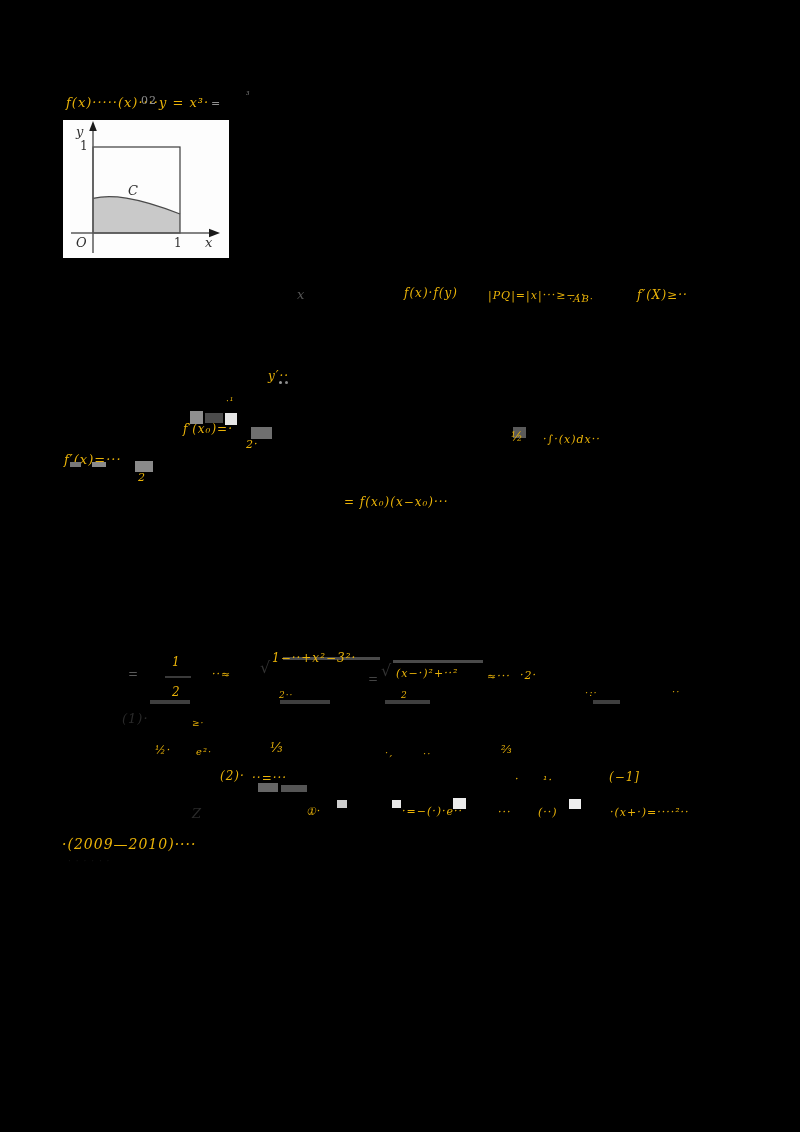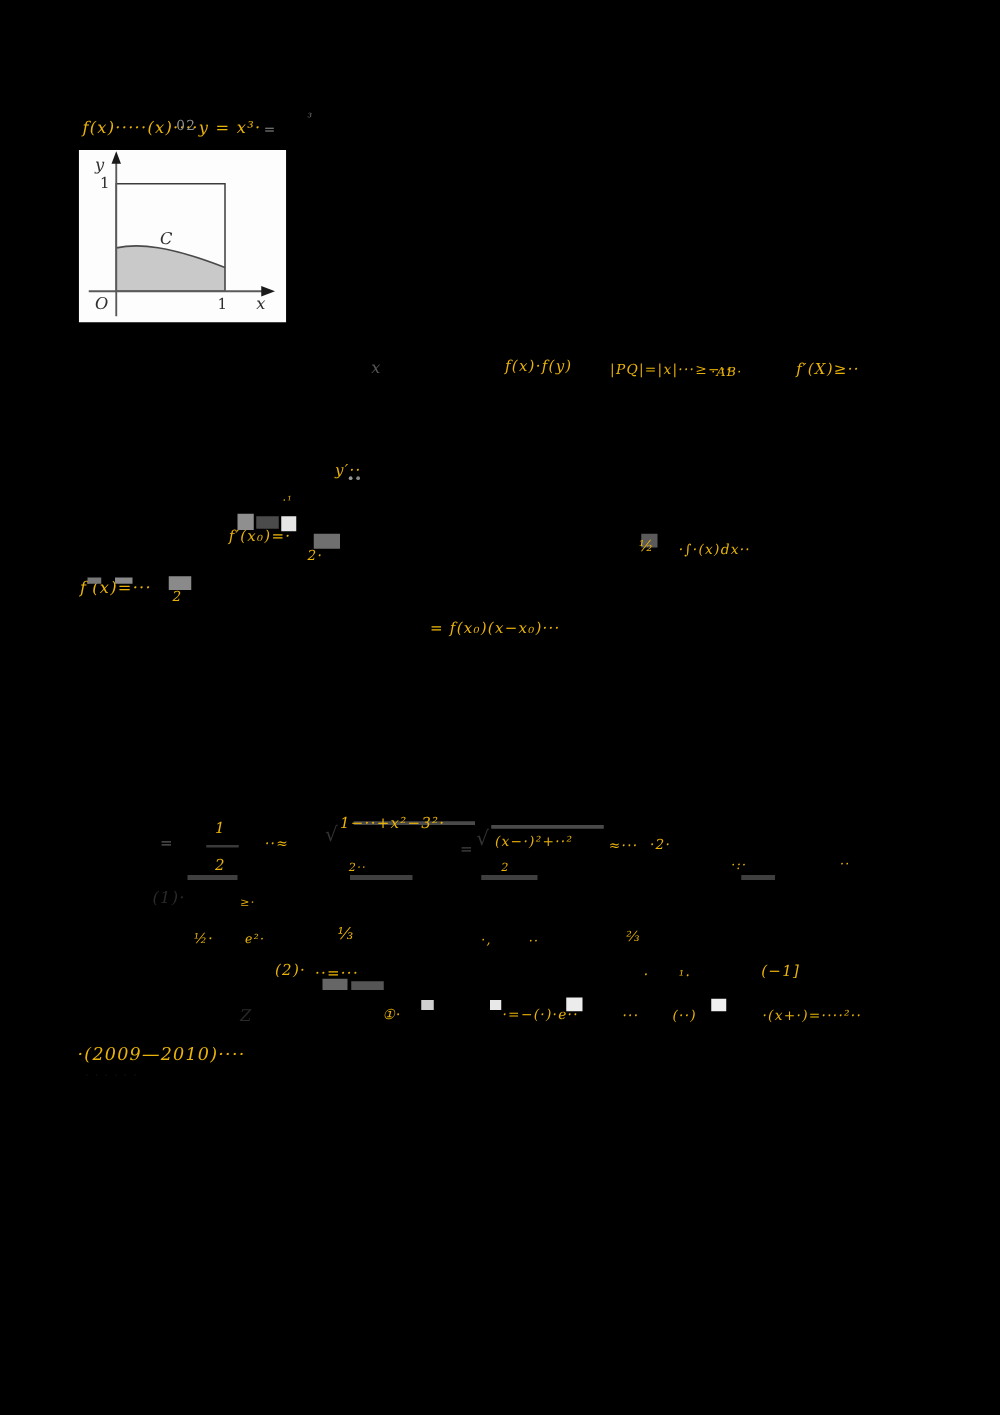--- a/index.html
+++ b/index.html
@@ -22,21 +22,21 @@
   #f_fx{left:404px;top:286px;font-size:12px;}
   #f_pq{left:488px;top:289px;font-size:11px;}
   #f_ab{left:569px;top:293px;font-size:10px;}
   #f_fpx{left:637px;top:288px;font-size:12px;}
   #f_yp{left:268px;top:369px;font-size:12px;}
   #f_fx0{left:183px;top:398px;font-size:12px;margin-top:24px;}
   #f_above_sq{left:226px;top:396px;font-size:9px;}
   #f_frac1{left:246px;top:438px;font-size:11px;}
   #f_half{left:511px;top:430px;font-size:12px;}
   #f_int{left:543px;top:433px;font-size:11px;}
-  #f_fpx2{left:64px;top:463px;font-size:13px;}
+  #f_fpx2{left:64px;top:452px;font-size:13px;}
   #f_under_blk{left:138px;top:471px;font-size:11px;}
   #f_tangent{left:344px;top:495px;font-size:12px;}
   #f_eq1{left:128px;top:667px;font-size:12px;color:#5a5a5a;}
   #f_eq2_num{left:172px;top:655px;font-size:12px;}
   #f_eq2_den{left:172px;top:685px;font-size:12px;}
   #f_eq3{left:212px;top:668px;font-size:11px;}
   #f_sqrt1_rad{left:260px;top:658px;font-size:16px;color:#333;}
   #f_sqrt1{left:272px;top:651px;font-size:12px;}
   #f_sqrt1_sub{left:279px;top:690px;font-size:9px;}
   #f_eq_mid{left:368px;top:672px;font-size:12px;color:#444;}

